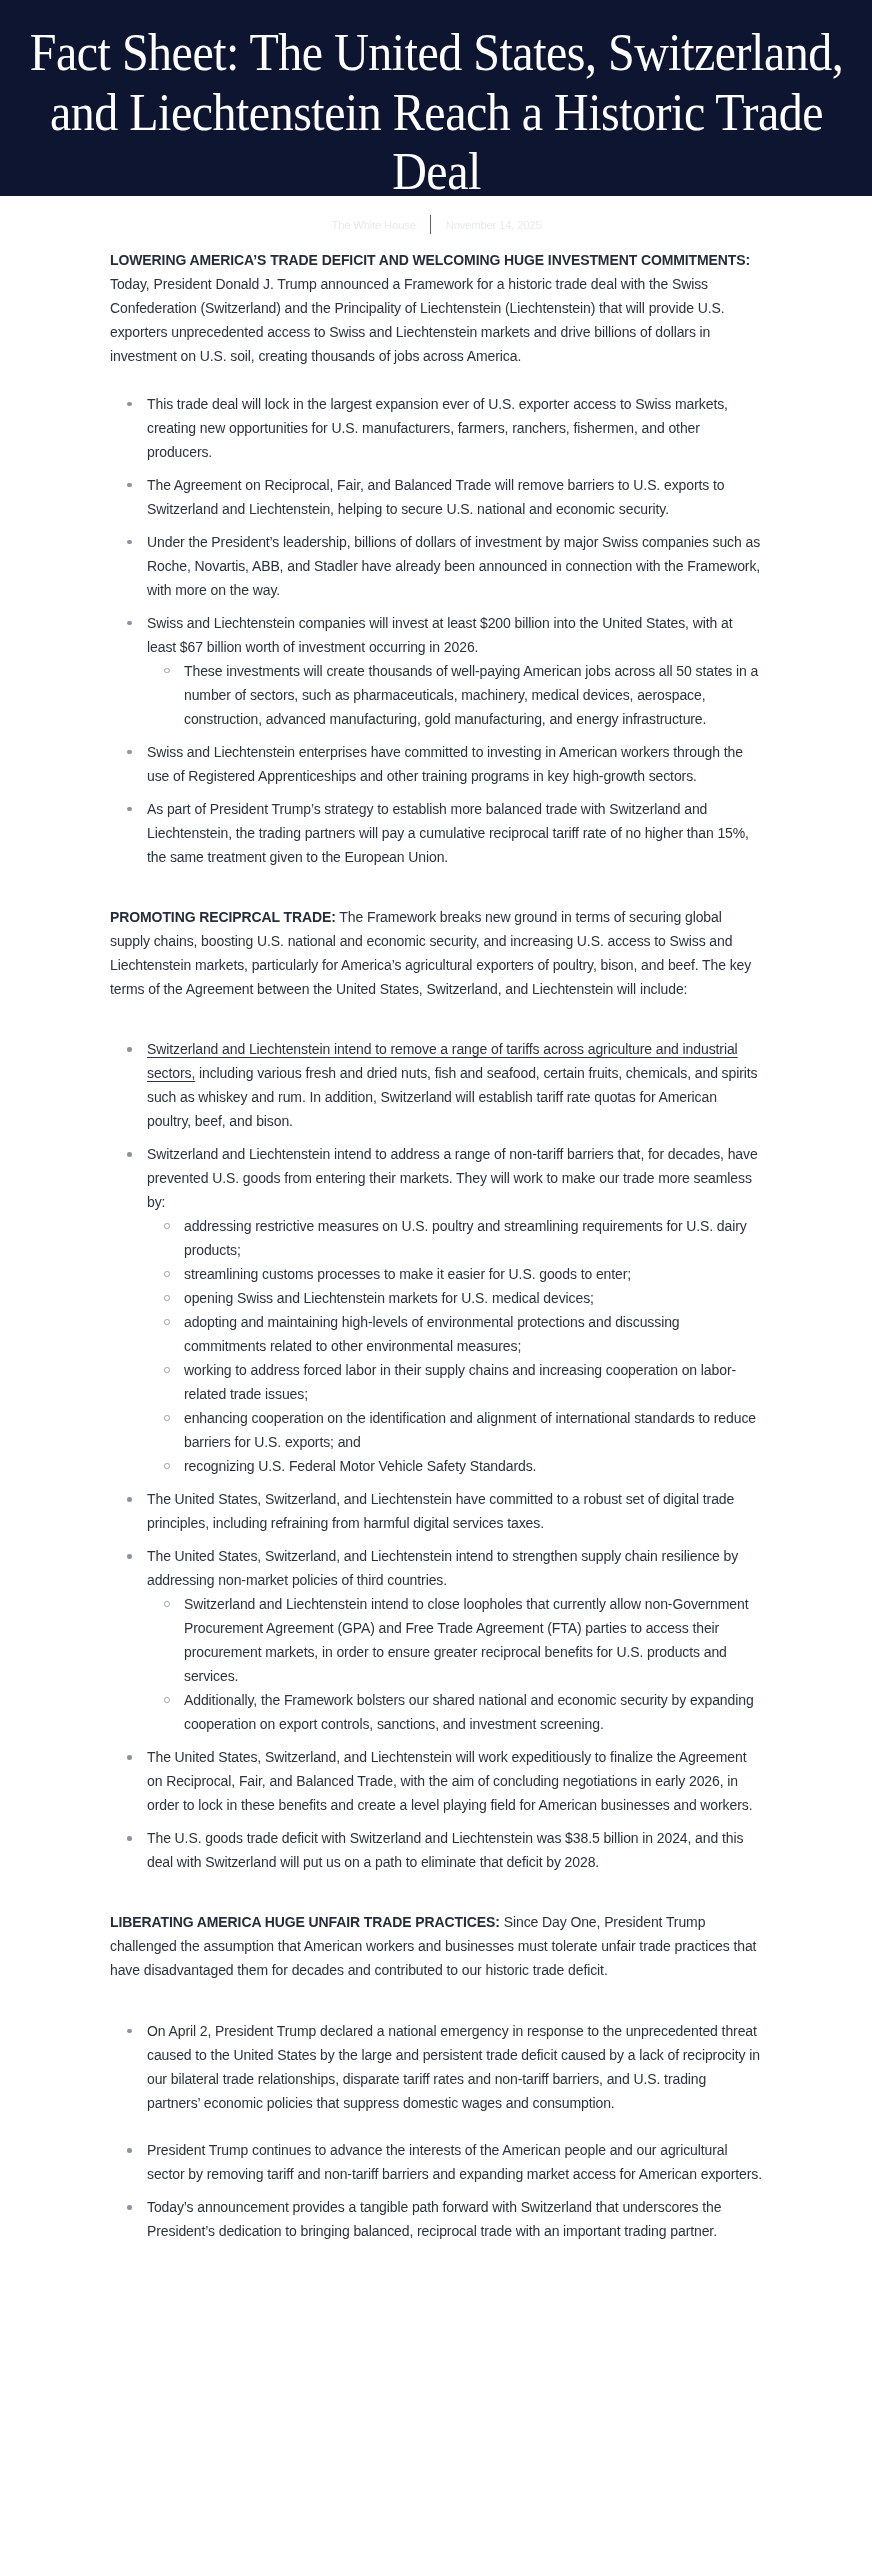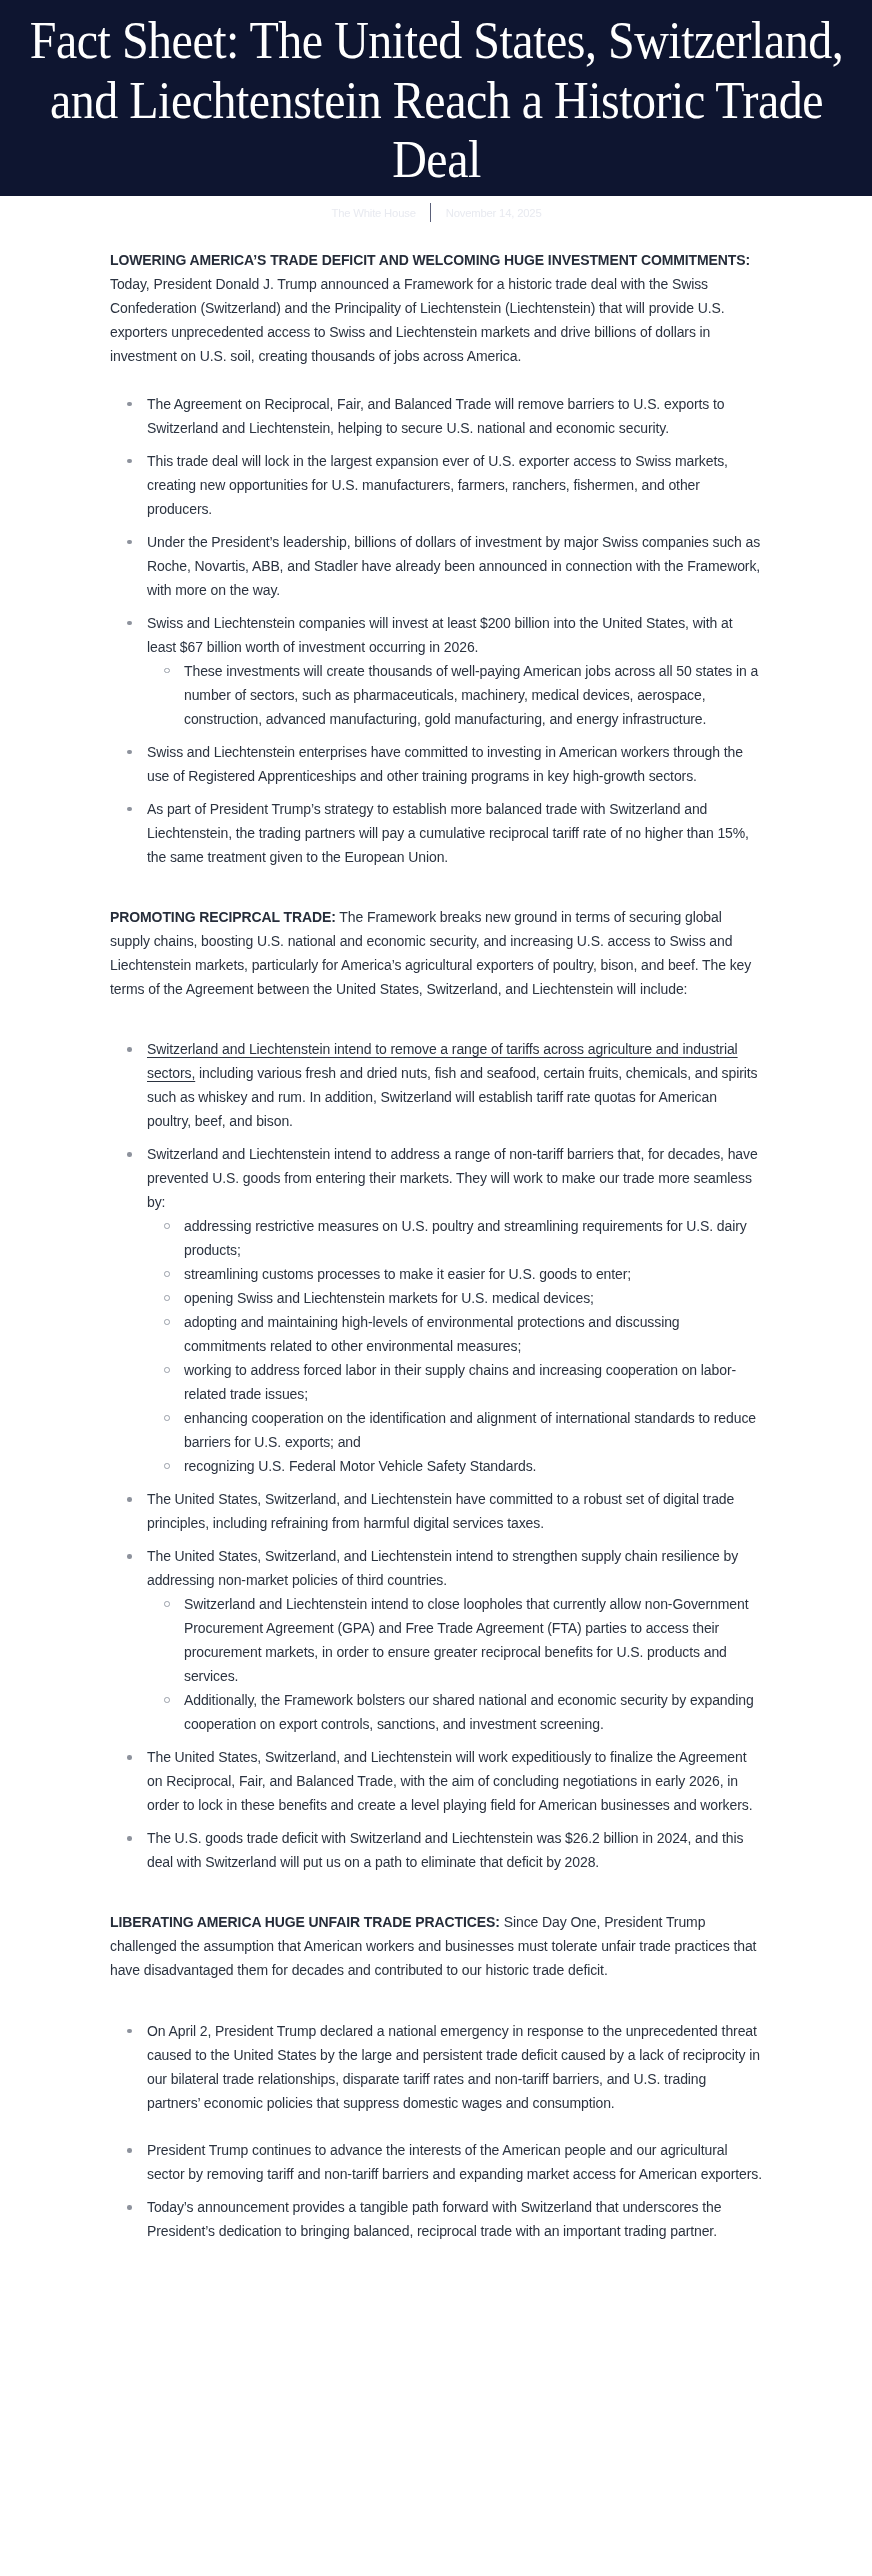--- a/index.html
+++ b/index.html
@@ -2,21 +2,21 @@
 <html style="font-size:14.5px"><head>
 <meta charset="utf-8">
 <style>
   html, body { margin: 0; padding: 0; background: #ffffff; }
   body { width: 873px; font-family: "Liberation Sans", sans-serif; color: #2b3340; }
 
   .hero {
     background: #0e1530;
     height: 196px;
     box-sizing: border-box;
-    padding-top: 10px;
+    padding-top: 22px;
     text-align: center;
   }
   .hero h1 {
     margin: 0 auto;
     width: 853px;
     font-family: "Liberation Serif", "DejaVu Serif", serif;
     font-weight: 400;
     color: #ffffff;
     font-size: 48px;
     line-height: 53px;
@@ -97,22 +97,22 @@
     <span>November 14, 2025</span>
   </div>
 </header>
 
 <main class="content">
 
   <p>
     <b>LOWERING AMERICA’S TRADE DEFICIT AND WELCOMING HUGE INVESTMENT COMMITMENTS:</b><span> Today, President Donald J. Trump announced a Framework for a historic trade deal with the Swiss Confederation (Switzerland) and the Principality of Liechtenstein (Liechtenstein) that will provide U.S. exporters unprecedented access to Swiss and Liechtenstein markets and drive billions of dollars in investment on U.S. soil, creating thousands of jobs across America.</span>
   </p>
   <ul class="l1">
+    <li><span class="bullet"></span><span>This trade deal will lock in the largest expansion ever of U.S. exporter access to Swiss markets, creating new opportunities for U.S. manufacturers, farmers, ranchers, fishermen, and other producers.</span></li>
     <li><span class="bullet"></span><span>The Agreement on Reciprocal, Fair, and Balanced Trade will remove barriers to U.S. exports to Switzerland and Liechtenstein, helping to secure U.S. national and economic security.</span></li>
-    <li><span class="bullet"></span><span>This trade deal will lock in the largest expansion ever of U.S. exporter access to Swiss markets, creating new opportunities for U.S. manufacturers, farmers, ranchers, fishermen, and other producers.</span></li>
     <li><span class="bullet"></span><span>Under the President’s leadership, billions of dollars of investment by major Swiss companies such as Roche, Novartis, ABB, and Stadler have already been announced in connection with the Framework, with more on the way.</span></li>
     <li><span class="bullet"></span><span>Swiss and Liechtenstein companies will invest at least $200 billion into the United States, with at least $67 billion worth of investment occurring in 2026.</span>
       <ul class="l2">
         <li><span class="bullet"></span><span>These investments will create thousands of well-paying American jobs across all 50 states in a number of sectors, such as pharmaceuticals, machinery, medical devices, aerospace, construction, advanced manufacturing, gold manufacturing, and energy infrastructure.</span></li>
       </ul>
     </li>
     <li><span class="bullet"></span><span>Swiss and Liechtenstein enterprises have committed to investing in American workers through the use of Registered Apprenticeships and other training programs in key high-growth sectors.</span></li>
     <li><span class="bullet"></span><span>As part of President Trump’s strategy to establish more balanced trade with Switzerland and Liechtenstein, the trading partners will pay a cumulative reciprocal tariff rate of no higher than 15%, the same treatment given to the European Union.</span></li>
   </ul>
   <div class="spacer"></div>
@@ -135,21 +135,21 @@
       </ul>
     </li>
     <li><span class="bullet"></span><span>The United States, Switzerland, and Liechtenstein have committed to a robust set of digital trade principles, including refraining from harmful digital services taxes.</span></li>
     <li><span class="bullet"></span><span>The United States, Switzerland, and Liechtenstein intend to strengthen supply chain resilience by addressing non-market policies of third countries.</span>
       <ul class="l2">
         <li><span class="bullet"></span><span>Switzerland and Liechtenstein intend to close loopholes that currently allow non-Government Procurement Agreement (GPA) and Free Trade Agreement (FTA) parties to access their procurement markets, in order to ensure greater reciprocal benefits for U.S. products and services.</span></li>
         <li><span class="bullet"></span><span>Additionally, the Framework bolsters our shared national and economic security by expanding cooperation on export controls, sanctions, and investment screening.</span></li>
       </ul>
     </li>
     <li><span class="bullet"></span><span>The United States, Switzerland, and Liechtenstein will work expeditiously to finalize the Agreement on Reciprocal, Fair, and Balanced Trade, with the aim of concluding negotiations in early 2026, in order to lock in these benefits and create a level playing field for American businesses and workers.</span></li>
-    <li><span class="bullet"></span><span>The U.S. goods trade deficit with Switzerland and Liechtenstein was $26.2 billion in 2024, and this deal with Switzerland will put us on a path to eliminate that deficit by 2028.</span></li>
+    <li><span class="bullet"></span><span>The U.S. goods trade deficit with Switzerland and Liechtenstein was $38.5 billion in 2024, and this deal with Switzerland will put us on a path to eliminate that deficit by 2028.</span></li>
   </ul>
   <div class="spacer"></div>
 
   <p>
     <b>LIBERATING AMERICA HUGE UNFAIR TRADE PRACTICES:</b><span> Since Day One, President Trump challenged the assumption that American workers and businesses must tolerate unfair trade practices that have disadvantaged them for decades and contributed to our historic trade deficit.</span>
   </p>
   <div class="spacer"></div>
   <ul class="l1">
     <li style="margin-bottom:23.6px"><span class="bullet"></span><span>On April 2, President Trump declared a national emergency in response to the unprecedented threat caused to the United States by the large and persistent trade deficit caused by a lack of reciprocity in our bilateral trade relationships, disparate tariff rates and non-tariff barriers, and U.S. trading partners’ economic policies that suppress domestic wages and consumption.</span></li>
     <li><span class="bullet"></span><span>President Trump continues to advance the interests of the American people and our agricultural sector by removing tariff and non-tariff barriers and expanding market access for American exporters.</span></li>

